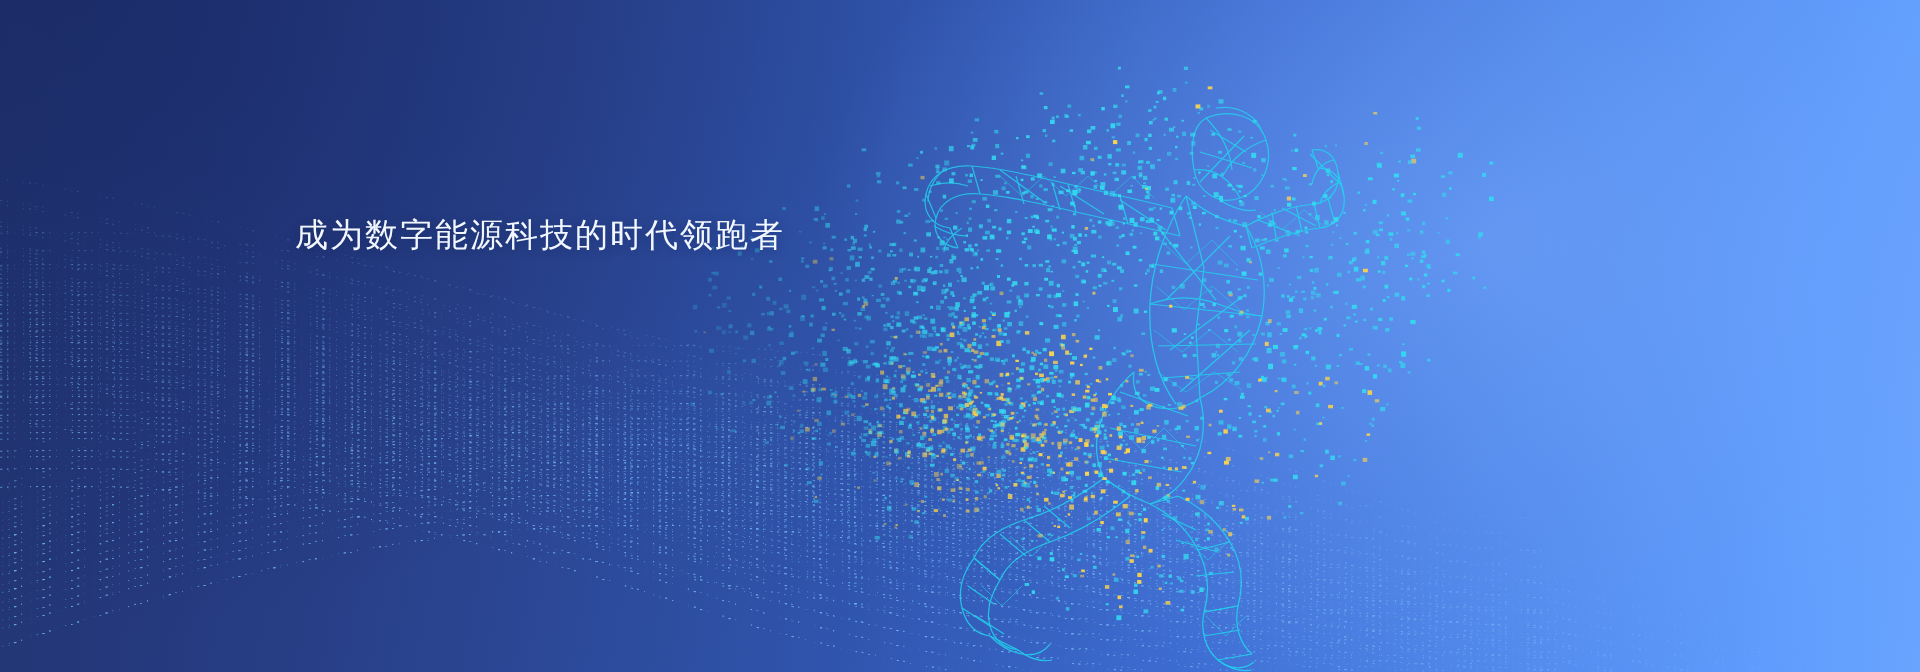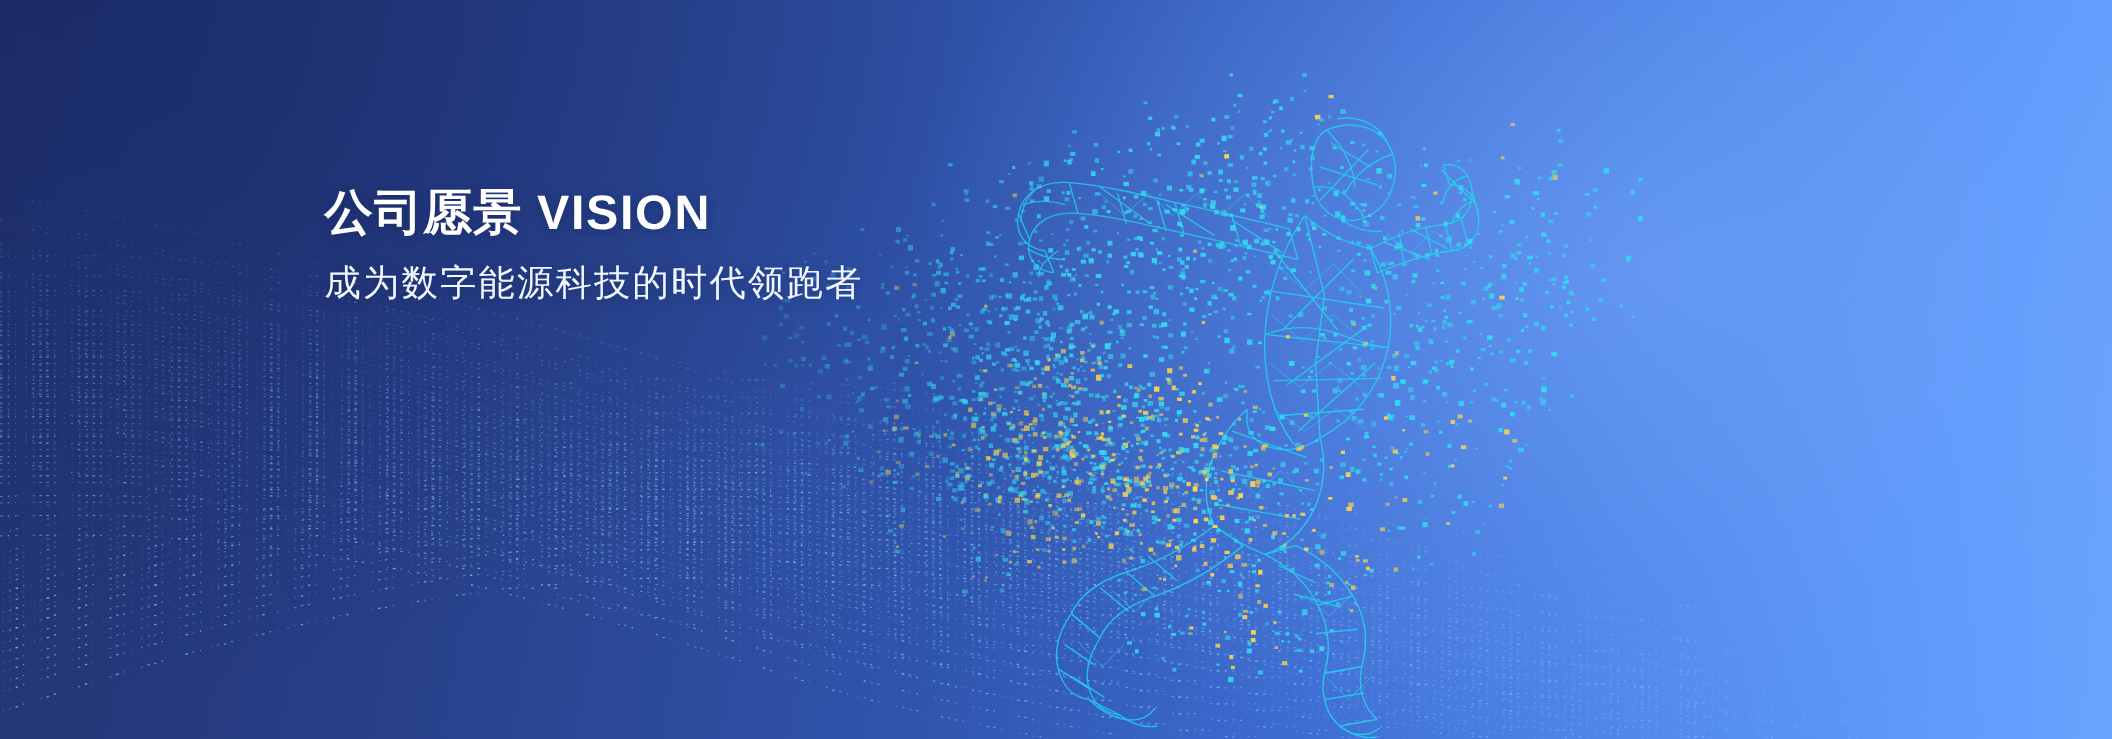--- a/index.html
+++ b/index.html
@@ -48,21 +48,21 @@
     font-size:44px;
     font-weight:bold;
     color:#ffffff;
     letter-spacing:1px;
     line-height:1.18;
     white-space:nowrap;
     text-shadow:0 2px 10px rgba(10,25,70,0.35);
   }
   #headline .latin { letter-spacing:1.5px; }
   #subheadline {
-    margin-top:16px;
+    margin-top:46px;
     font-size:33px;
     font-weight:400;
     color:#f2f7ff;
     letter-spacing:2px;
     line-height:1.3;
     white-space:nowrap;
     text-shadow:0 2px 10px rgba(10,25,70,0.35);
   }
 </style>
 </head>
@@ -2563,19 +2563,16 @@
         <rect x="1382.7" y="299.0" width="2.9" height="3.0" fill="#34d8f0" opacity="0.94"></rect>
         <rect x="1472.5" y="276.7" width="2.5" height="2.6" fill="#34d8f0" opacity="0.92"></rect>
         <rect x="1353.5" y="232.0" width="3.5" height="2.7" fill="#34d8f0" opacity="0.77"></rect>
         <rect x="1407.9" y="160.2" width="3.7" height="3.9" fill="#34d8f0" opacity="0.70"></rect>
       </g>
   </svg>
 
   <div id="vignette"></div>
 
   <div id="text-block">
-    <div id="headline">
-      <span>公司愿景</span><span> </span><span class="latin">VISION</span>
-    </div>
     <div id="subheadline">成为数字能源科技的时代领跑者</div>
   </div>
 
 </div>
 
 </body></html>

